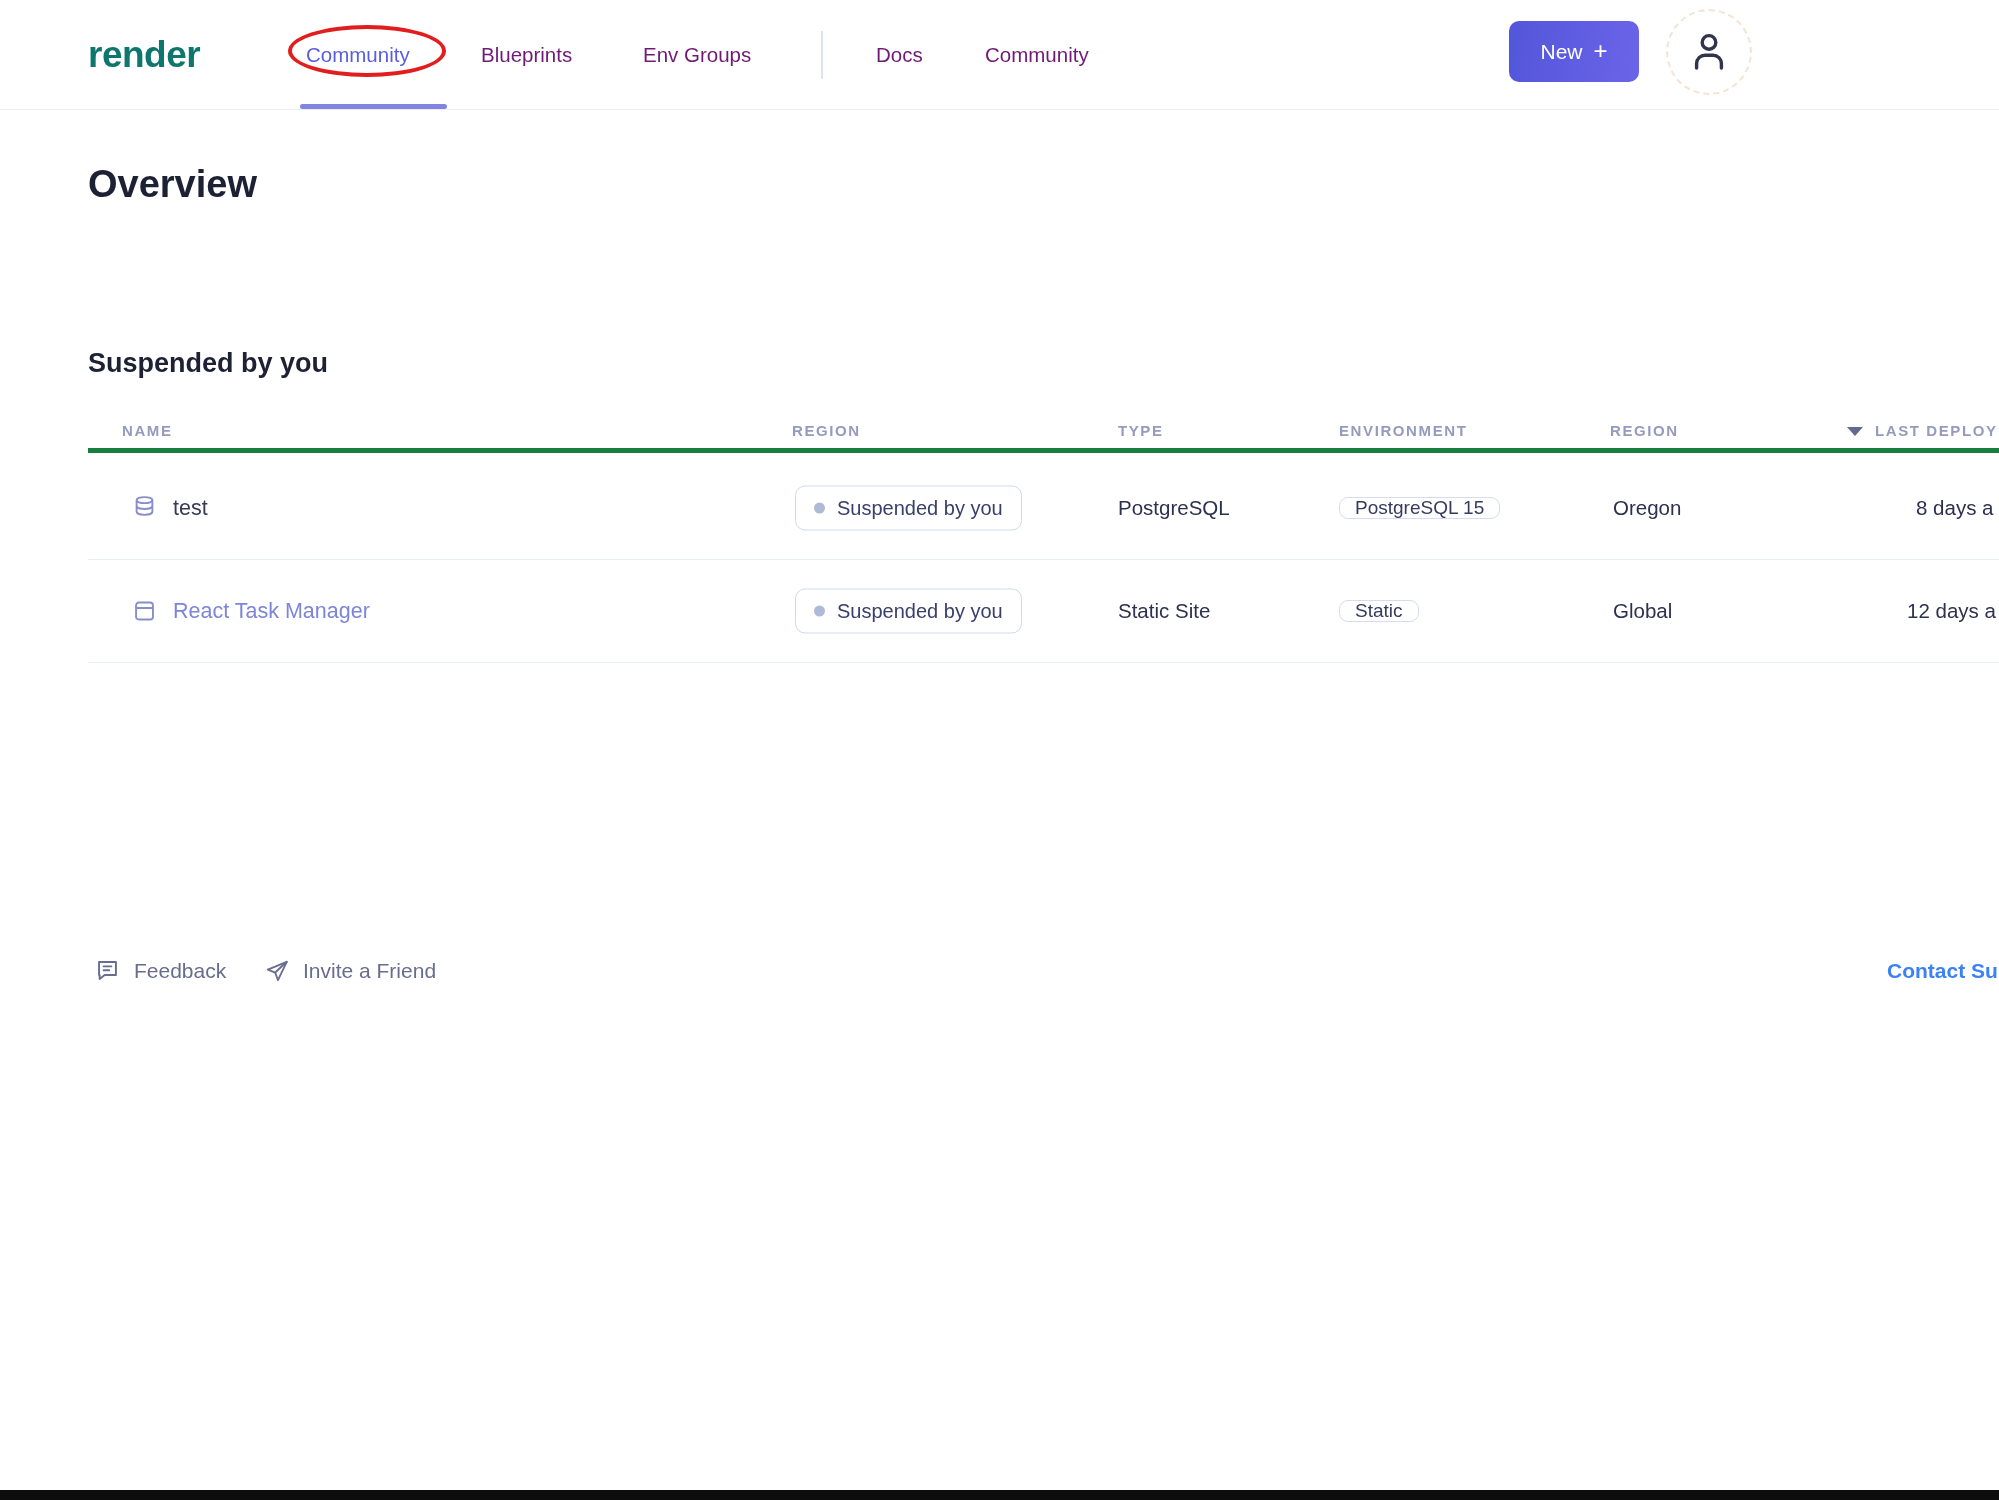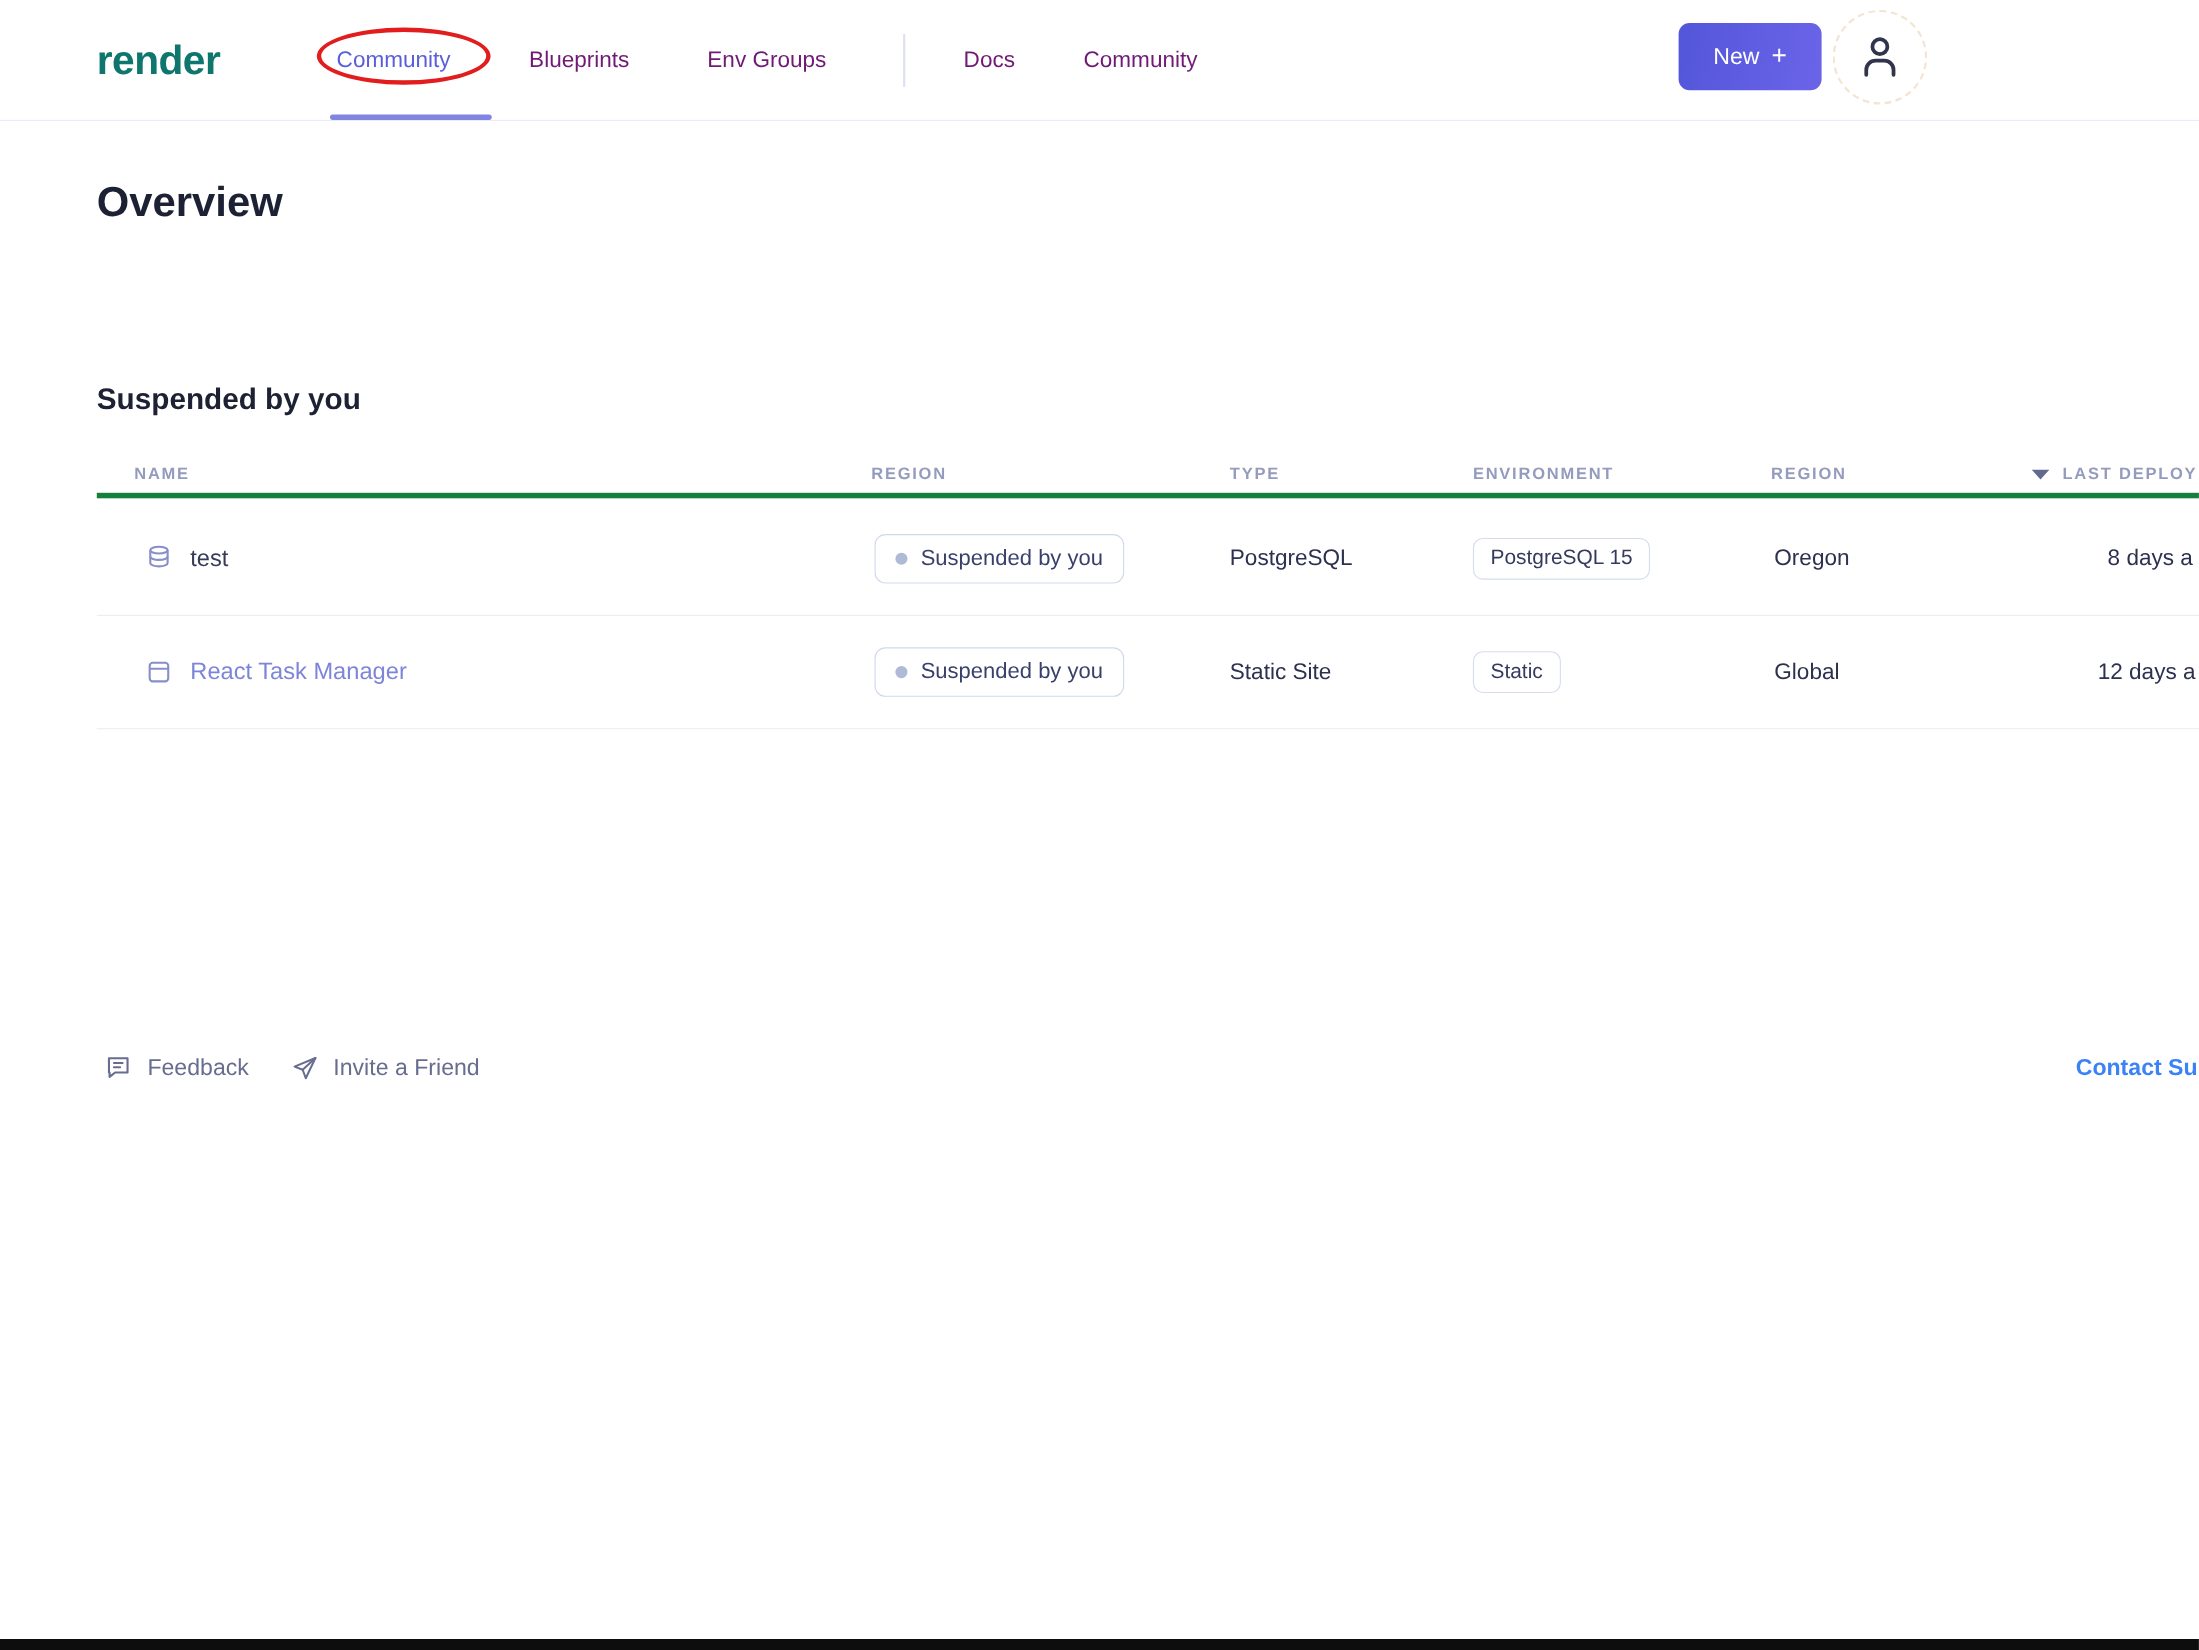--- a/index.html
+++ b/index.html
@@ -82,21 +82,20 @@
     border-radius: 10px;
     background: linear-gradient(100deg, #5356d9 0%, #6b64e9 100%);
     color: #ffffff;
     font-family: "Liberation Sans", sans-serif;
     font-size: 21px;
     cursor: pointer;
     display: flex;
     align-items: center;
     justify-content: center;
     gap: 11px;
-    margin-left: 17px;
   }
   .new-btn .plus { font-size: 24px; font-weight: 400; margin-top: -2px; }
 
   .avatar-btn {
     position: absolute;
     left: 1666px; top: 9px;
     width: 86px; height: 86px;
     border-radius: 50%;
     border: 2px dashed #f6e3d2;
     background: transparent;
@@ -187,21 +186,21 @@
   .status-dot {
     width: 11px; height: 11px;
     border-radius: 50%;
     background: #aebad6;
   }
   .status-text { font-size: 20px; color: #39406b; }
 
   .type-cell   { left: 1030px; font-size: 20.5px; color: #2d3150; }
   .env-badge {
     left: 1251px;
-    height: 38px;
+    height: 22px;
     display: flex;
     align-items: center;
     padding: 0 15px;
     border: 1.5px solid #d4dcee;
     border-radius: 9px;
     background: #ffffff;
     font-size: 19px;
     color: #353b5e;
   }
   .region-cell { left: 1525px; font-size: 20.5px; color: #2d3150; }

